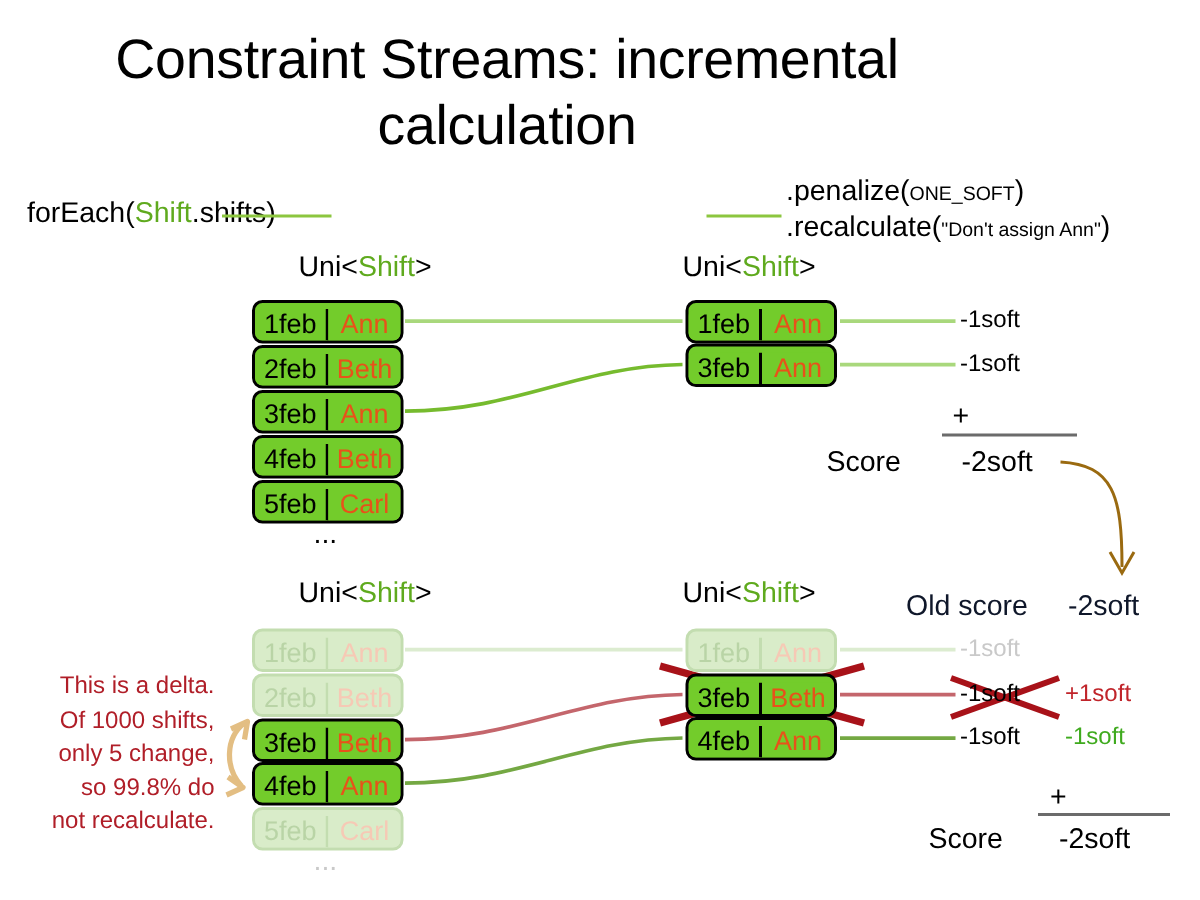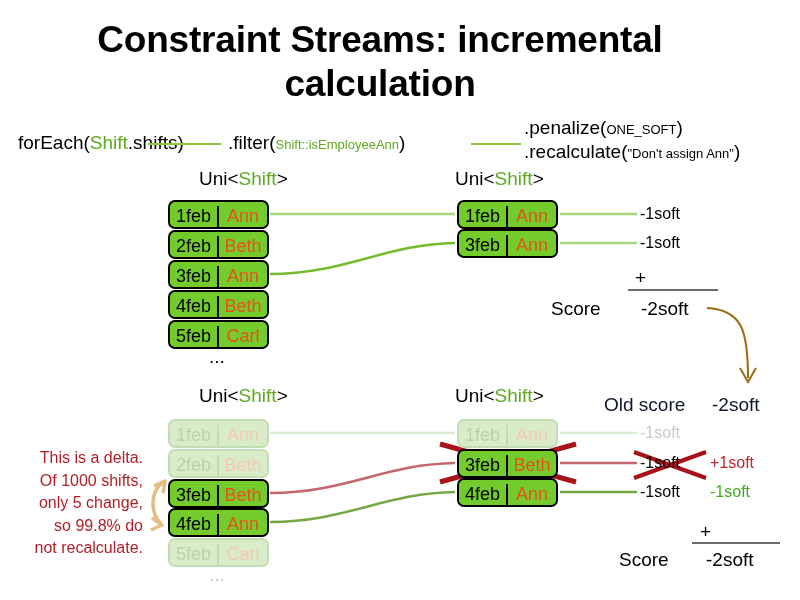--- a/index.html
+++ b/index.html
@@ -10,21 +10,21 @@
     color:#000;
     overflow:hidden;
     position:relative;
   }
   #stage{position:absolute;left:0;top:0;width:800px;height:600px;}
   .abs{position:absolute;}
 
   
   #title{
     left:0;top:18px;width:676px;text-align:center;
-    font-size:37px;line-height:44px;font-weight:bold;letter-spacing:-0.2px;margin-left:42px;
+    font-size:37px;line-height:44px;font-weight:normal;letter-spacing:-0.2px;
   }
   #subtitle{
     left:0;top:68px;width:800px;text-align:center;
     font-size:13.5px;line-height:18px;
   }
 
   
   .code{font-size:19px;line-height:24px;white-space:nowrap;}
   .code .cls{color:#5faa1e;}
   .code .sm{font-size:13px;}
@@ -91,21 +91,20 @@
 <body>
 
 <div id="stage">
 
   <div class="abs" id="title">Constraint Streams: incremental calculation</div>
 
   <div class="abs code" id="code-foreach"><span>forEach(</span><span class="cls">Shift</span><span>.shifts)</span></div>
 
   <div class="codeline" id="cl1"></div>
 
-  <div class="abs code" id="code-filter"><span>.filter(</span><span class="smc">Shift::isEmployeeAnn</span><span>)</span></div>
 
   <div class="codeline" id="cl2"></div>
 
   <div class="abs code" id="code-penalize"><span>.penalize(</span><span class="sm">ONE_SOFT</span><span>)</span></div>
 
   <div class="abs code" id="code-asconstraint"><span>.recalculate(</span><span class="sm">"Don't assign Ann"</span><span>)</span></div>
 
   <svg viewBox="0 0 800 600">
 
     <path d="M270,214 L455,214" stroke="#a9d87c" stroke-width="2.5" fill="none"></path>

